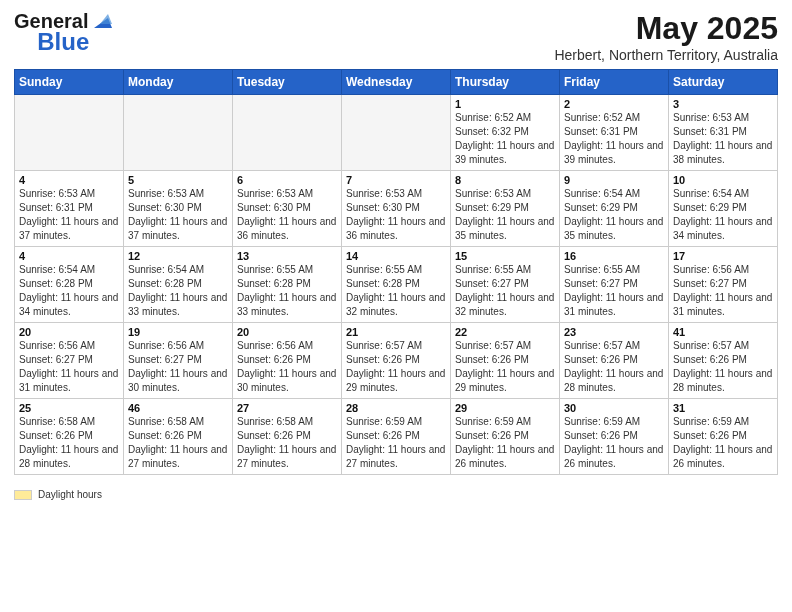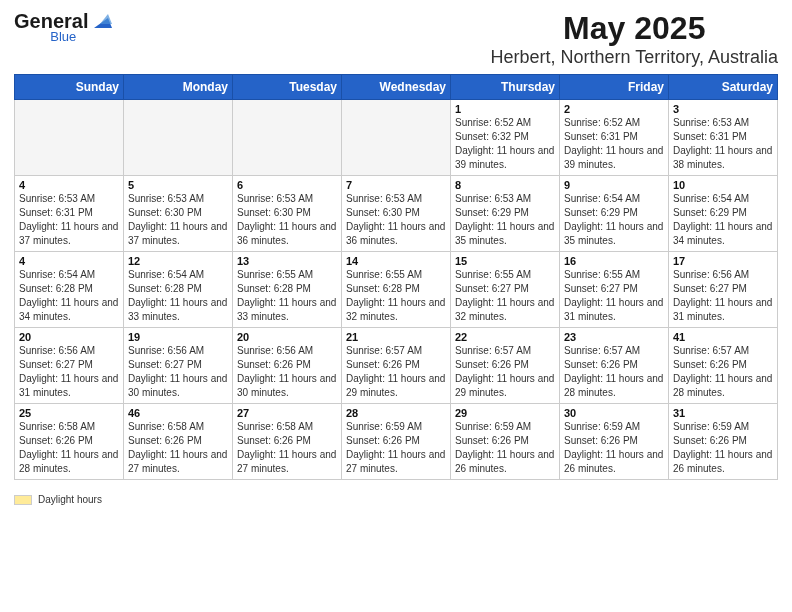--- a/index.html
+++ b/index.html
@@ -21,44 +21,44 @@
       justify-content: space-between;
       align-items: flex-start;
       margin-bottom: 6px;
     }
     .logo {
       display: flex;
       flex-direction: column;
       align-items: center;
     }
     .title-area {
-      text-align: center;
+      text-align: right;
     }
     .main-title {
       font-size: 32px;
       font-weight: bold;
       color: #1a1a1a;
     }
     .subtitle {
-      font-size: 18px;
+      font-size: 14px;
       color: #333;
       font-weight: normal;
     }
     .calendar {
       width: 100%;
       border-collapse: collapse;
       border: 1px solid #bbb;
     }
     .calendar th {
       background: #2563c8;
       color: #fff;
       font-size: 12px;
       font-weight: bold;
       padding: 5px 4px;
-      text-align: right;
+      text-align: left;
       border: 1px solid #1a50a8;
     }
     .calendar td {
       border: 1px solid #ccc;
       vertical-align: top;
       padding: 3px 4px;
       width: calc(100%/7);
       min-height: 75px;
       height: 75px;
       font-size: 9.5px;
@@ -102,21 +102,21 @@
 <div class="page">
   <div class="header">
     <div class="logo">
       <div style="display:flex;align-items:center;gap:2px;">
         <div style="font-size:20px;font-weight:bold;color:#1a1a1a;line-height:1;">General</div>
         <svg width="22" height="22" viewBox="0 0 22 22">
           <polygon points="4,18 18,8 22,18" fill="#2563c8"></polygon>
           <polygon points="10,14 18,4 22,14" fill="#4a90d9" opacity="0.7"></polygon>
         </svg>
       </div>
-      <div style="font-size:13px;font-weight:normal;color:#2563c8;line-height:1;margin-top:-2px;">Blue</div>
+      <div style="font-size:24px;font-weight:bold;color:#2563c8;line-height:1;margin-top:-2px;">Blue</div>
     </div>
     <div class="title-area">
       <div class="main-title">May 2025</div>
       <div class="subtitle">Herbert, Northern Territory, Australia</div>
     </div>
   </div>
 
   <table class="calendar">
     <thead>
       <tr>

